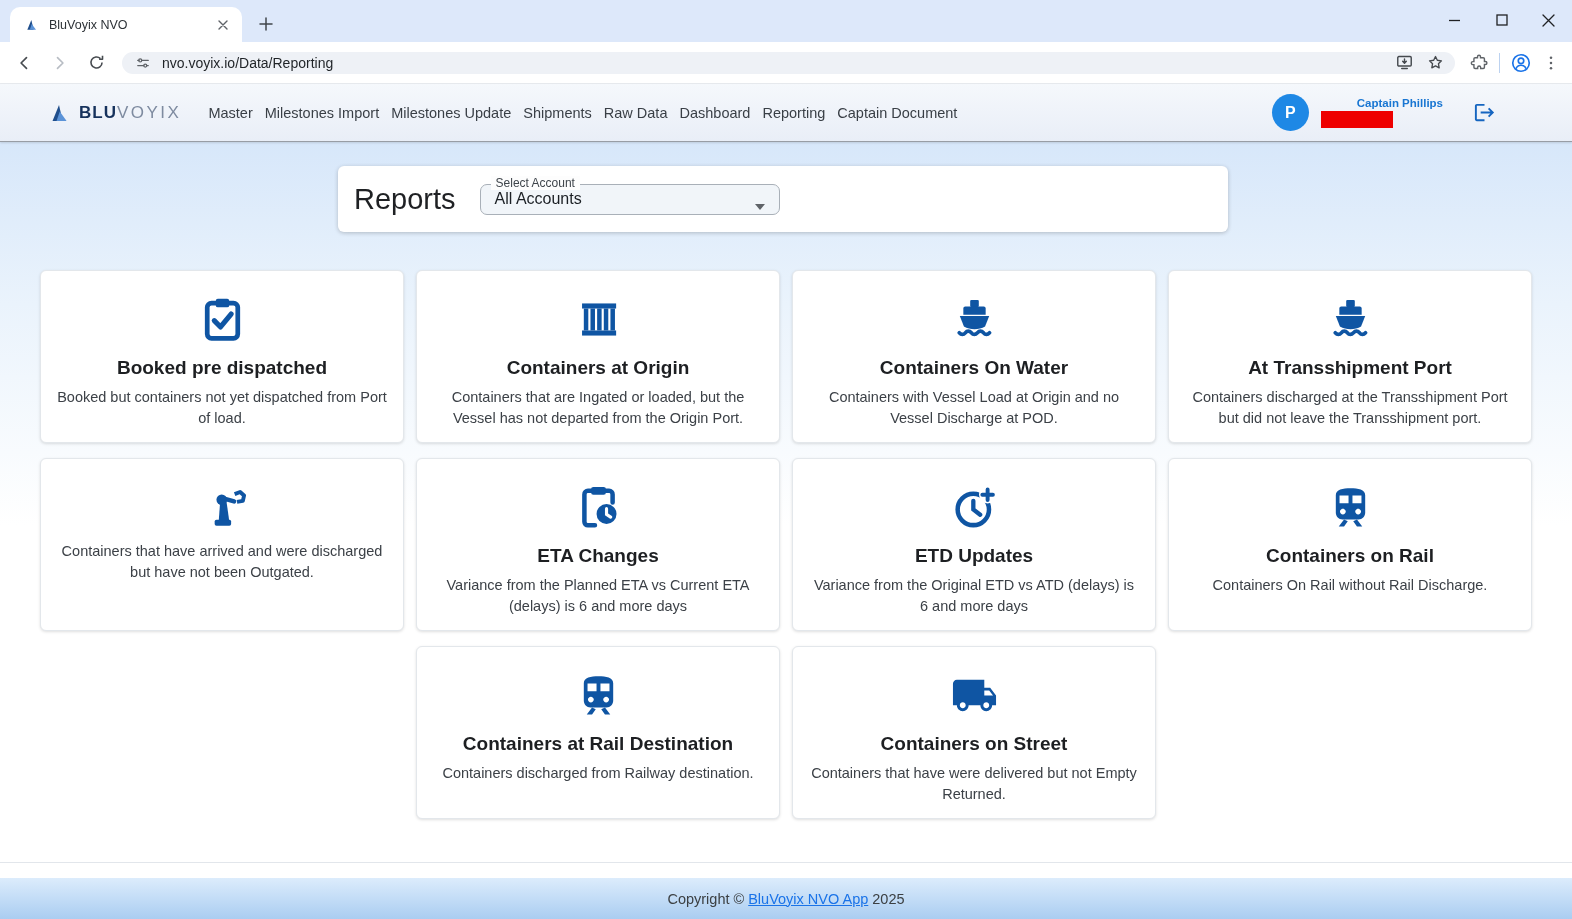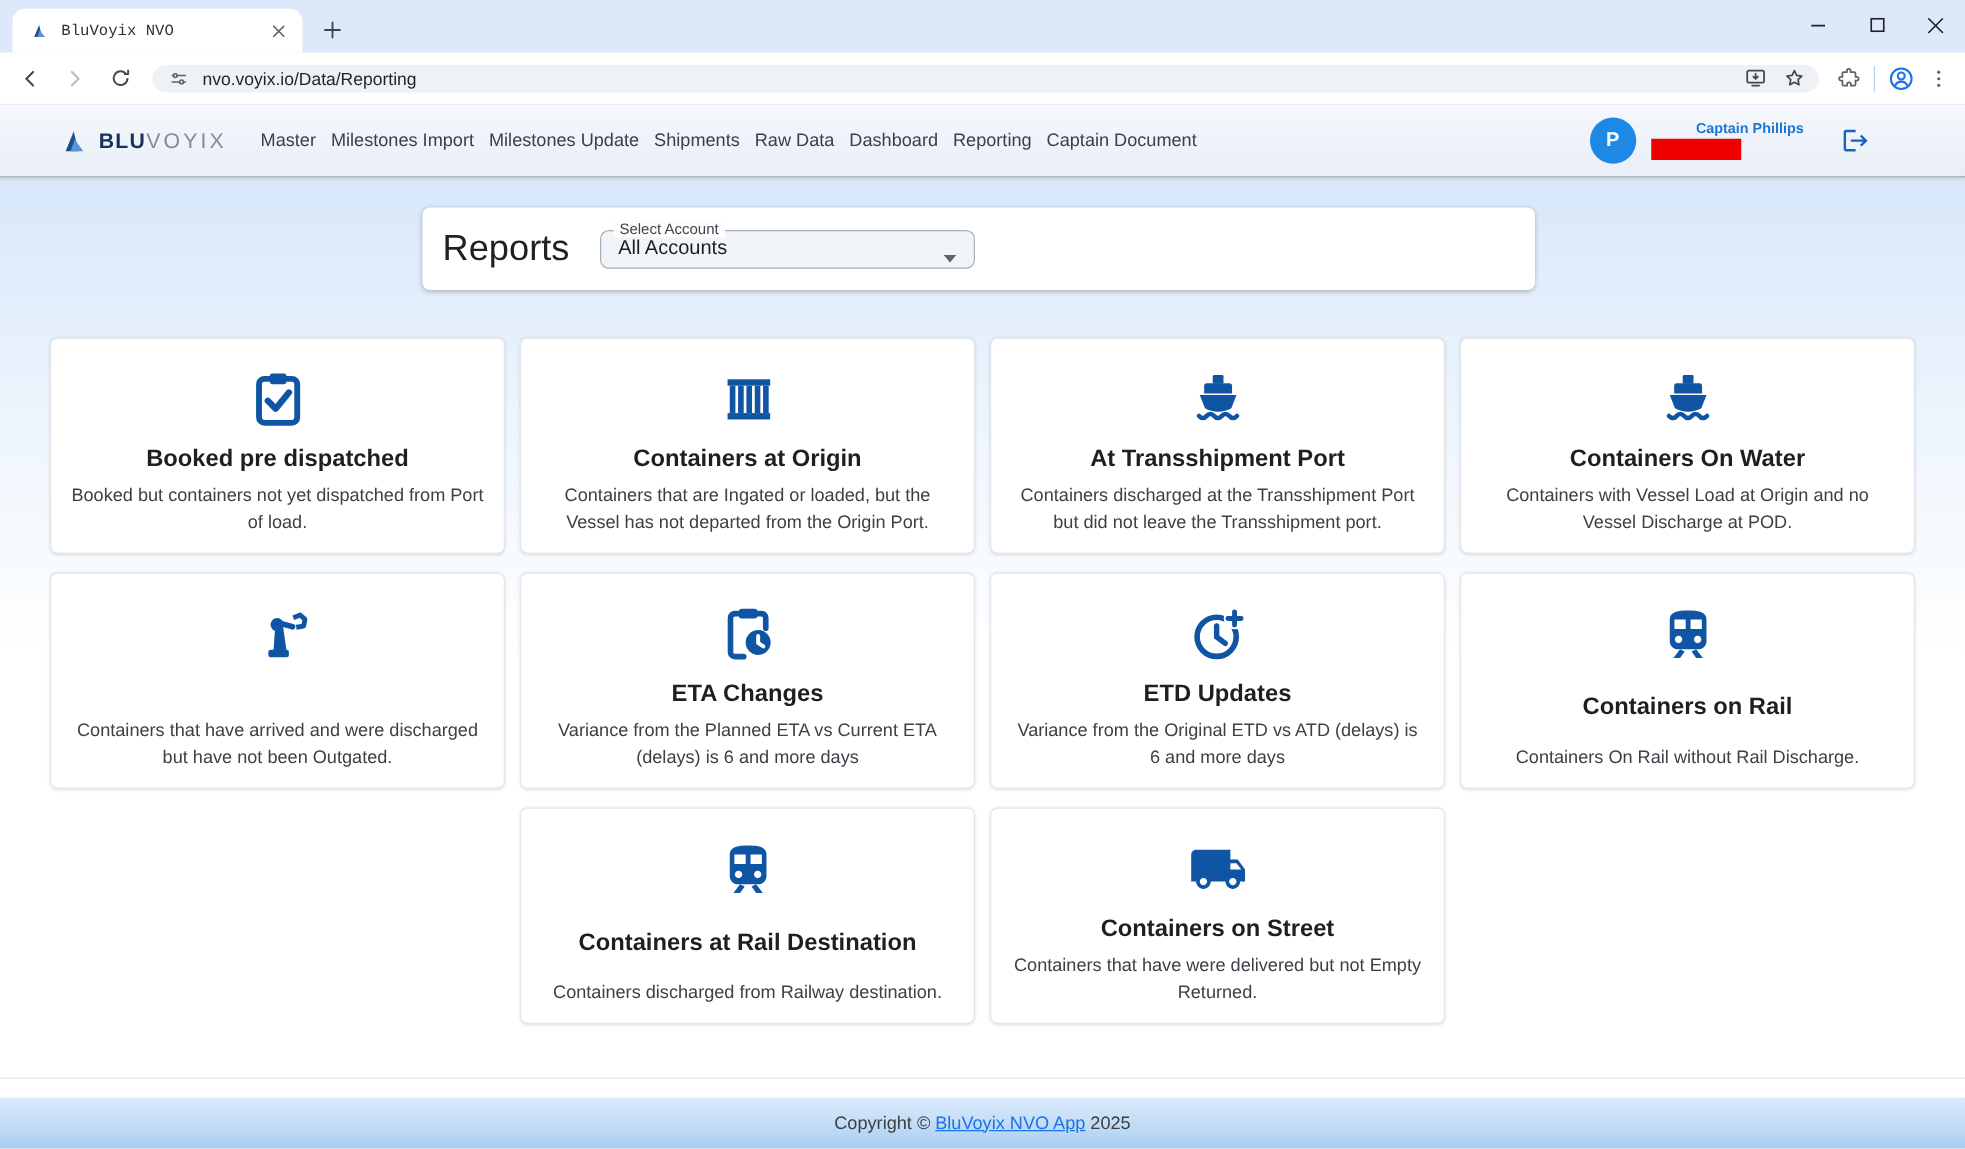--- a/index.html
+++ b/index.html
@@ -1,20 +1,20 @@
 <!DOCTYPE html>
 <html style="--accent: #0f55a3; --avatar-blue: #1e88e5; --username-blue: #1976d2; --redaction-red: #ee0000; --link-blue: #1a73e8; --tabstrip-bg: #dde8fa;"><head>
 <meta charset="utf-8">
 <style>
   * { margin:0; padding:0; box-sizing:border-box; }
   html,body { width:1572px; height:919px; overflow:hidden; font-family:"Liberation Sans", sans-serif; }
   body { display:flex; flex-direction:column; background:#fff; }
 
   
-  .tabstrip { height:42px; background:var(--tabstrip-bg,#dde8fa); display:flex; align-items:flex-end; position:relative; flex:0 0 auto;font-family:Liberation Mono, monospace; }
+  .tabstrip { height:42px; background:var(--tabstrip-bg,#dde8fa); display:flex; align-items:flex-end; position:relative; flex:0 0 auto; }
   .tab { width:232px; height:35px; background:#fff; border-radius:10px 10px 0 0; margin-left:10px;
          display:flex; align-items:center; padding:0 10px 0 14px; gap:9px; }
   .tab-title { font-size:12.5px; color:#2d3237; flex:1; white-space:nowrap; overflow:hidden; }
   .tab-close { width:18px; height:18px; border-radius:50%; display:flex; align-items:center; justify-content:center; cursor:pointer; }
   .newtab { width:28px; height:28px; margin:0 0 4px 10px; border-radius:50%; display:flex; align-items:center; justify-content:center; }
   .win-controls { position:absolute; right:0; top:0; height:40px; display:flex; }
   .win-btn { width:47px; height:40px; display:flex; align-items:center; justify-content:center; }
 
   .toolbar { height:42px; background:#fff; display:flex; align-items:center; padding:0 8px; gap:4px; flex:0 0 auto; border-bottom:1px solid #e8ebef; }
   .nav-btn { width:32px; height:32px; border-radius:50%; display:flex; align-items:center; justify-content:center; flex:0 0 auto; }
@@ -49,21 +49,21 @@
   .account-select { position:relative; width:300px; height:31px; border:1px solid #a9b0b8; border-radius:7px;
                     background:#f1f5f9; display:flex; align-items:center; padding:0 14px; cursor:pointer; }
   .account-label { position:absolute; top:-9px; left:10px; font-size:12px; color:#3f454b; background:#fdfdfd; padding:0 5px; }
   .account-value { font-size:16px; color:#1b1f24; }
   .select-caret { position:absolute; right:14px; top:19px; width:0; height:0;
                   border-left:5px solid transparent; border-right:5px solid transparent; border-top:6px solid #5f6368; }
 
   .cards { display:grid; grid-template-columns:repeat(4,1fr); gap:15px 12px; margin:38px 40px 0; }
   .card { background:#fff; border:1px solid #e3e7eb; border-radius:6px; box-shadow:0 1px 3px rgba(0,0,0,.13);
           min-height:173px; display:flex; flex-direction:column; align-items:center; text-align:center;
-          padding:22px 16px 14px; cursor:pointer;justify-content:space-between; }
+          padding:22px 16px 14px; cursor:pointer; }
   .card-icon { height:52px; display:flex; align-items:center; justify-content:center; color:var(--accent,#0f55a3); }
   .card-icon svg { width:47px; height:47px; }
   .card-title { margin-top:12px; font-size:19px; font-weight:700; color:#1d1f22; }
   .card-desc { margin-top:8px; font-size:14.5px; line-height:1.42; color:#3c4147; max-width:332px; }
   .content-end { border-top:1px solid #e2e6eb; margin-top:43px; height:16px; background:#fff; }
 
   
   .footer { height:41px; flex:0 0 auto; background:linear-gradient(180deg,#dcecfc 0%,#aacdf1 100%);
             display:flex; align-items:center; justify-content:center; font-size:14.5px; color:#3c4043; gap:4px; }
   .footer a { color:var(--link-blue,#1a73e8); text-decoration:underline; cursor:pointer; }
@@ -235,34 +235,34 @@
       </div>
       <div class="card">
         <div class="card-icon">
           <svg viewBox="0 0 24 24" fill="currentColor">
             <rect x="9.8" y="2" width="4.4" height="3.6" rx="0.6"></rect>
             <path d="M7.3 5.4h9.4c.6 0 1 .4 1 1v3.2H6.3V6.4c0-.6.4-1 1-1z"></path>
             <path d="M4.5 10.2h15l-2.1 5.4c-3.2 1.9-7.6 1.9-10.8 0z"></path>
             <path d="M4.2 18.8c1 1.1 2.2 1.1 3.1 0 .9-1.1 2.1-1.1 3.1 0 .9 1.1 2.1 1.1 3.1 0 .9-1.1 2.1-1.1 3.1 0 .9 1.1 2.1 1.1 3.1 0" fill="none" stroke="currentColor" stroke-width="1.9" stroke-linecap="round"></path>
           </svg>
         </div>
-        <div class="card-title">At Transshipment Port</div>
-        <div class="card-desc">Containers discharged at the Transshipment Port but did not leave the Transshipment port.</div>
+        <div class="card-title">Containers On Water</div>
+        <div class="card-desc">Containers with Vessel Load at Origin and no Vessel Discharge at POD.</div>
       </div>
       <div class="card">
         <div class="card-icon">
           <svg viewBox="0 0 24 24" fill="currentColor">
             <rect x="9.8" y="2" width="4.4" height="3.6" rx="0.6"></rect>
             <path d="M7.3 5.4h9.4c.6 0 1 .4 1 1v3.2H6.3V6.4c0-.6.4-1 1-1z"></path>
             <path d="M4.5 10.2h15l-2.1 5.4c-3.2 1.9-7.6 1.9-10.8 0z"></path>
             <path d="M4.2 18.8c1 1.1 2.2 1.1 3.1 0 .9-1.1 2.1-1.1 3.1 0 .9 1.1 2.1 1.1 3.1 0 .9-1.1 2.1-1.1 3.1 0 .9 1.1 2.1 1.1 3.1 0" fill="none" stroke="currentColor" stroke-width="1.9" stroke-linecap="round"></path>
           </svg>
         </div>
-        <div class="card-title">Containers On Water</div>
-        <div class="card-desc">Containers with Vessel Load at Origin and no Vessel Discharge at POD.</div>
+        <div class="card-title">At Transshipment Port</div>
+        <div class="card-desc">Containers discharged at the Transshipment Port but did not leave the Transshipment port.</div>
       </div>
       <div class="card">
         <div class="card-icon">
           <svg viewBox="0 0 24 24" fill="currentColor">
             <rect x="8" y="18.3" width="8.4" height="3" rx="0.9"></rect>
             <path d="M10.1 18.5l.7-9.4 3.2-.4 1.4 9.8z"></path>
             <circle cx="11.6" cy="8" r="2.7"></circle>
             <path d="M11.9 7.2l6 1.7" stroke="currentColor" stroke-width="2.3" stroke-linecap="round"></path>
             <path d="M18.2 5.2l2.8-1.1 2 1.8-.6 2.7-3 .5" fill="none" stroke="currentColor" stroke-width="2" stroke-linejoin="round"></path>
           </svg>

